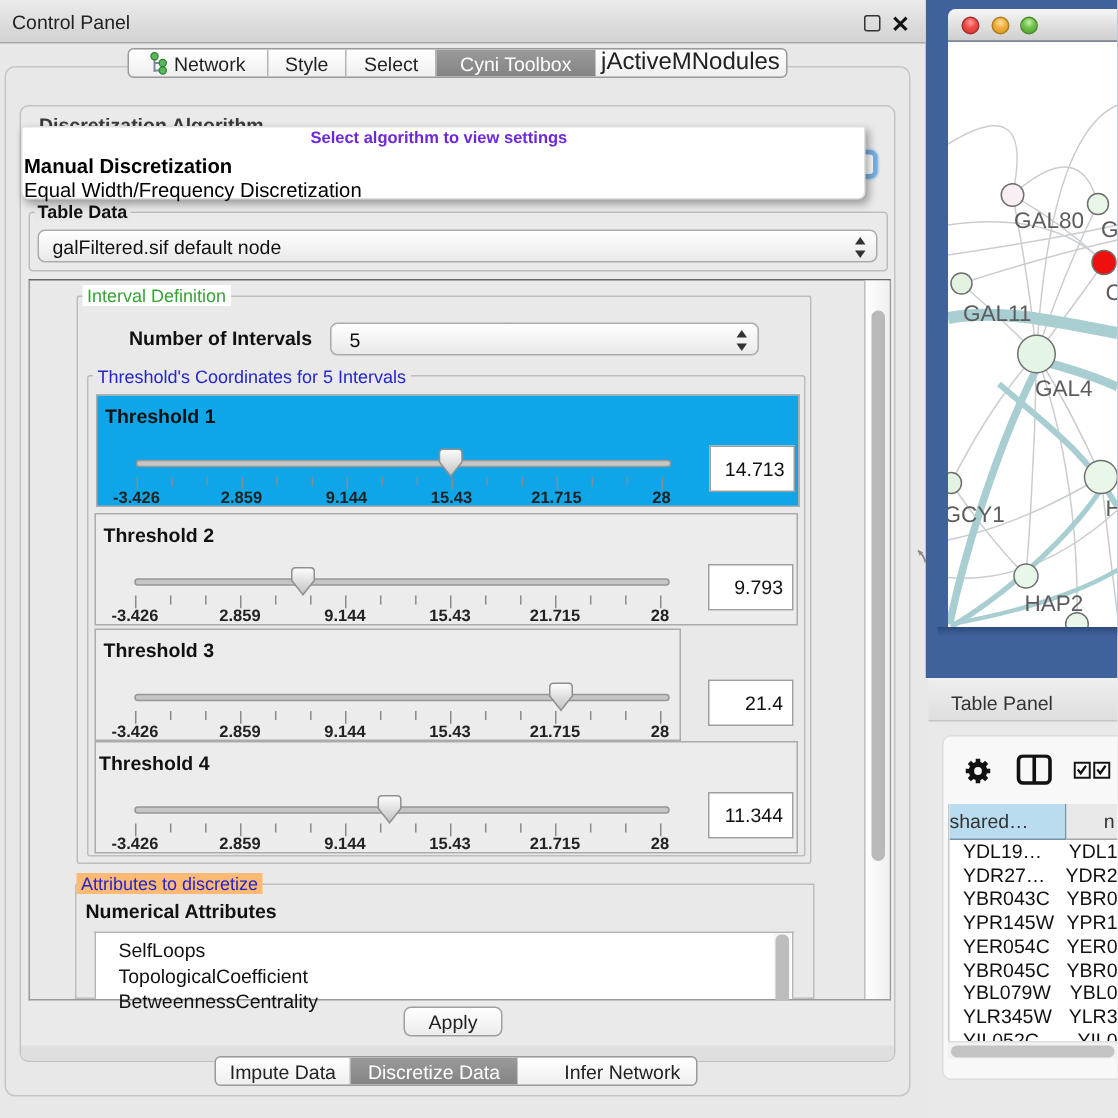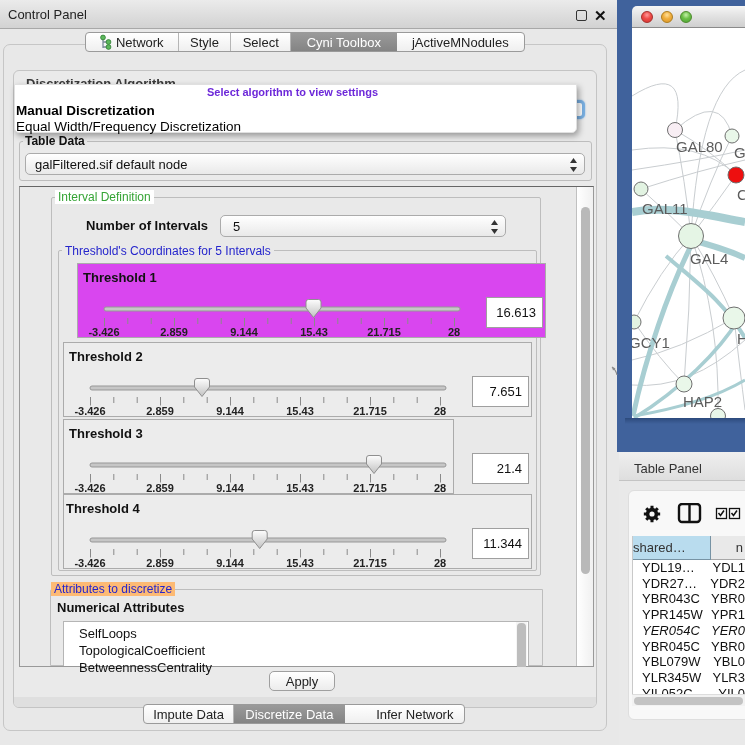--- a/index.html
+++ b/index.html
@@ -116,21 +116,21 @@
         <div>YDR2</div>
       </div>
     <div style="display:flex;">
         <div style="width:86px; padding-left:9px;">YBR043C</div>
         <div>YBR0</div>
       </div>
     <div style="display:flex;">
         <div style="width:86px; padding-left:9px;">YPR145W</div>
         <div>YPR1</div>
       </div>
-    <div style="display:flex;font-style:italic;">
+    <div style="display:flex;">
         <div style="width:86px; padding-left:9px;">YER054C</div>
         <div>YER0</div>
       </div>
     <div style="display:flex;">
         <div style="width:86px; padding-left:9px;">YBR045C</div>
         <div>YBR0</div>
       </div>
     <div style="display:flex;">
         <div style="width:86px; padding-left:9px;">YBL079W</div>
         <div>YBL0</div>
@@ -168,21 +168,21 @@
       <path d="M3 4 V14 M3 8 H8 M3 13 H8" stroke="#7a8a99" stroke-width="1.3" fill="none"></path>
       <circle cx="3" cy="3.5" r="2.4" fill="#5cb85c" stroke="#2e7d32" stroke-width="0.8"></circle>
       <circle cx="8.5" cy="8" r="2.4" fill="#5cb85c" stroke="#2e7d32" stroke-width="0.8"></circle>
       <circle cx="8.5" cy="13" r="2.4" fill="#5cb85c" stroke="#2e7d32" stroke-width="0.8"></circle>
     </svg>
     Network
   </div>
   <div style="width:53px; height:100%; border-right:1px solid #b5b5b5; display:flex; align-items:center; justify-content:center; font-size:13px; color:#222;">Style</div>
   <div style="width:60px; height:100%; border-right:1px solid #b5b5b5; display:flex; align-items:center; justify-content:center; font-size:13px; color:#222;">Select</div>
   <div style="width:106px; height:100%; background:linear-gradient(#9a9a9a,#848484); display:flex; align-items:center; justify-content:center; font-size:13px; color:#fff;">Cyni Toolbox</div>
-  <div style="width:128px; height:100%; display:flex; align-items:center; justify-content:center; font-size:13px; color:#222;">jActiveMNodules</div>
+  <div style="width:128px; height:100%; display:flex; align-items:center; justify-content:center; font-size:16px; color:#222;">jActiveMNodules</div>
 </div>
 
 <div class="abs bold" style="left:26px; top:76px; font-size:13px; color:#3a3a3a;">Discretization Algorithm</div>
 
 <div class="abs" style="left:566px; top:100px; width:19px; height:19px; border-radius:5px; background:#fff;
      border:3px solid #79afe1; box-shadow:0 0 2px #79afe1;"></div>
 
 <div class="abs" style="left:19px; top:141px; width:573px; height:40px; border:1px solid #bdbdbd; border-radius:3px;"></div>
 <div class="abs bold" style="left:23px; top:134px; font-size:12px; color:#111; background:#e8e8e8; padding:0 2px;">Table Data</div>
 <div class="abs" style="left:25px; top:153px; width:560px; height:22px; border:1px solid #ababab; border-radius:5px;
@@ -206,21 +206,21 @@
      background:linear-gradient(#ffffff,#e9e9e9); font-size:13px; color:#111; line-height:21px; padding-left:12px;">5
   <svg class="abs" style="right:6px; top:3px;" width="9" height="16" viewBox="0 0 9 16">
     <path d="M4.5 1 L8 6 H1 Z" fill="#333"></path>
       <path d="M4.5 15 L1 10 H8 Z" fill="#333"></path>
   </svg>
 </div>
 
 <div class="abs" style="left:58px; top:250px; width:479px; height:321px; border:1px solid #bdbdbd; border-radius:2px;"></div>
 <div class="abs" style="left:62px; top:244px; font-size:12px; color:#2525cc; background:#e9e9e9; padding:0 3px;">Threshold's Coordinates for 5 Intervals</div>
 
-<div class="abs" style="left:77px; top:263px; width:469px; height:75px; border:1px solid #ababab; background:#d946ef;">
+<div class="abs" style="left:64px; top:263px; width:469px; height:75px; border:1px solid #ababab; background:#0ea5e9;">
   <div class="abs bold" style="left:5px; top:6px; font-size:13px; color:#111;">Threshold 1</div>
   <svg class="abs" style="left:0; top:0;" width="469" height="75" viewBox="0 0 469 75">
     <defs>
       <linearGradient id="gr263" x1="0" y1="0" x2="0" y2="1">
         <stop offset="0" stop-color="#fdfdfd"></stop>
           <stop offset="1" stop-color="#c2c2c2"></stop>
       </linearGradient>
     </defs>
     <rect x="26" y="43" width="356" height="4" rx="2" fill="#c6c6c6" stroke="#979797" stroke-width="1"></rect>
     <line x1="26.5" y1="54" x2="26.5" y2="62.5" stroke="#8a8a8a" stroke-width="1"></line>
@@ -240,21 +240,21 @@
       <line x1="353.2" y1="54" x2="353.2" y2="60" stroke="#8a8a8a" stroke-width="1"></line>
       <line x1="376.5" y1="54" x2="376.5" y2="62.5" stroke="#8a8a8a" stroke-width="1"></line>
     <path d="M228.0 44 L228.0 38 Q228.0 35.5 230.5 35.5 L240.5 35.5 Q243.0 35.5 243.0 38 L243.0 44 L235.5 53.5 Z" fill="url(#gr263)" stroke="#8f8f8f" stroke-width="1"></path>
   </svg>
   <div class="abs bold" style="left:2px; top:62px; width:48px; text-align:center; font-size:11px; color:#222;">-3.426</div>
     <div class="abs bold" style="left:72px; top:62px; width:48px; text-align:center; font-size:11px; color:#222;">2.859</div>
     <div class="abs bold" style="left:142px; top:62px; width:48px; text-align:center; font-size:11px; color:#222;">9.144</div>
     <div class="abs bold" style="left:212px; top:62px; width:48px; text-align:center; font-size:11px; color:#222;">15.43</div>
     <div class="abs bold" style="left:282px; top:62px; width:48px; text-align:center; font-size:11px; color:#222;">21.715</div>
     <div class="abs bold" style="left:352px; top:62px; width:48px; text-align:center; font-size:11px; color:#222;">28</div>
-  <div class="abs" style="left:408px; top:33px; width:57px; height:31px; background:#fff; border:1px solid #9f9f9f; font-size:13px; color:#111; text-align:right; line-height:29px; padding-right:6px;">16.613</div>
+  <div class="abs" style="left:408px; top:33px; width:57px; height:31px; background:#fff; border:1px solid #9f9f9f; font-size:13px; color:#111; text-align:right; line-height:29px; padding-right:6px;">14.713</div>
 </div>
 <div class="abs" style="left:63px; top:342px; width:469px; height:75px; border:1px solid #ababab; background:#ececec;">
   <div class="abs bold" style="left:5px; top:6px; font-size:13px; color:#111;">Threshold 2</div>
   <svg class="abs" style="left:0; top:0;" width="469" height="75" viewBox="0 0 469 75">
     <defs>
       <linearGradient id="gr342" x1="0" y1="0" x2="0" y2="1">
         <stop offset="0" stop-color="#fdfdfd"></stop>
           <stop offset="1" stop-color="#c2c2c2"></stop>
       </linearGradient>
     </defs>
@@ -276,21 +276,21 @@
       <line x1="353.2" y1="54" x2="353.2" y2="60" stroke="#8a8a8a" stroke-width="1"></line>
       <line x1="376.5" y1="54" x2="376.5" y2="62.5" stroke="#8a8a8a" stroke-width="1"></line>
     <path d="M130.5 44 L130.5 38 Q130.5 35.5 133.0 35.5 L143.0 35.5 Q145.5 35.5 145.5 38 L145.5 44 L138.0 53.5 Z" fill="url(#gr342)" stroke="#8f8f8f" stroke-width="1"></path>
   </svg>
   <div class="abs bold" style="left:2px; top:62px; width:48px; text-align:center; font-size:11px; color:#222;">-3.426</div>
     <div class="abs bold" style="left:72px; top:62px; width:48px; text-align:center; font-size:11px; color:#222;">2.859</div>
     <div class="abs bold" style="left:142px; top:62px; width:48px; text-align:center; font-size:11px; color:#222;">9.144</div>
     <div class="abs bold" style="left:212px; top:62px; width:48px; text-align:center; font-size:11px; color:#222;">15.43</div>
     <div class="abs bold" style="left:282px; top:62px; width:48px; text-align:center; font-size:11px; color:#222;">21.715</div>
     <div class="abs bold" style="left:352px; top:62px; width:48px; text-align:center; font-size:11px; color:#222;">28</div>
-  <div class="abs" style="left:408px; top:33px; width:57px; height:31px; background:#fff; border:1px solid #9f9f9f; font-size:13px; color:#111; text-align:right; line-height:29px; padding-right:6px;">7.651</div>
+  <div class="abs" style="left:408px; top:33px; width:57px; height:31px; background:#fff; border:1px solid #9f9f9f; font-size:13px; color:#111; text-align:right; line-height:29px; padding-right:6px;">9.793</div>
 </div>
 <div class="abs" style="left:63px; top:419px; width:391px; height:75px; border:1px solid #ababab; background:#ececec;">
   <div class="abs bold" style="left:5px; top:6px; font-size:13px; color:#111;">Threshold 3</div>
   <svg class="abs" style="left:0; top:0;" width="469" height="75" viewBox="0 0 469 75">
     <defs>
       <linearGradient id="gr419" x1="0" y1="0" x2="0" y2="1">
         <stop offset="0" stop-color="#fdfdfd"></stop>
           <stop offset="1" stop-color="#c2c2c2"></stop>
       </linearGradient>
     </defs>

